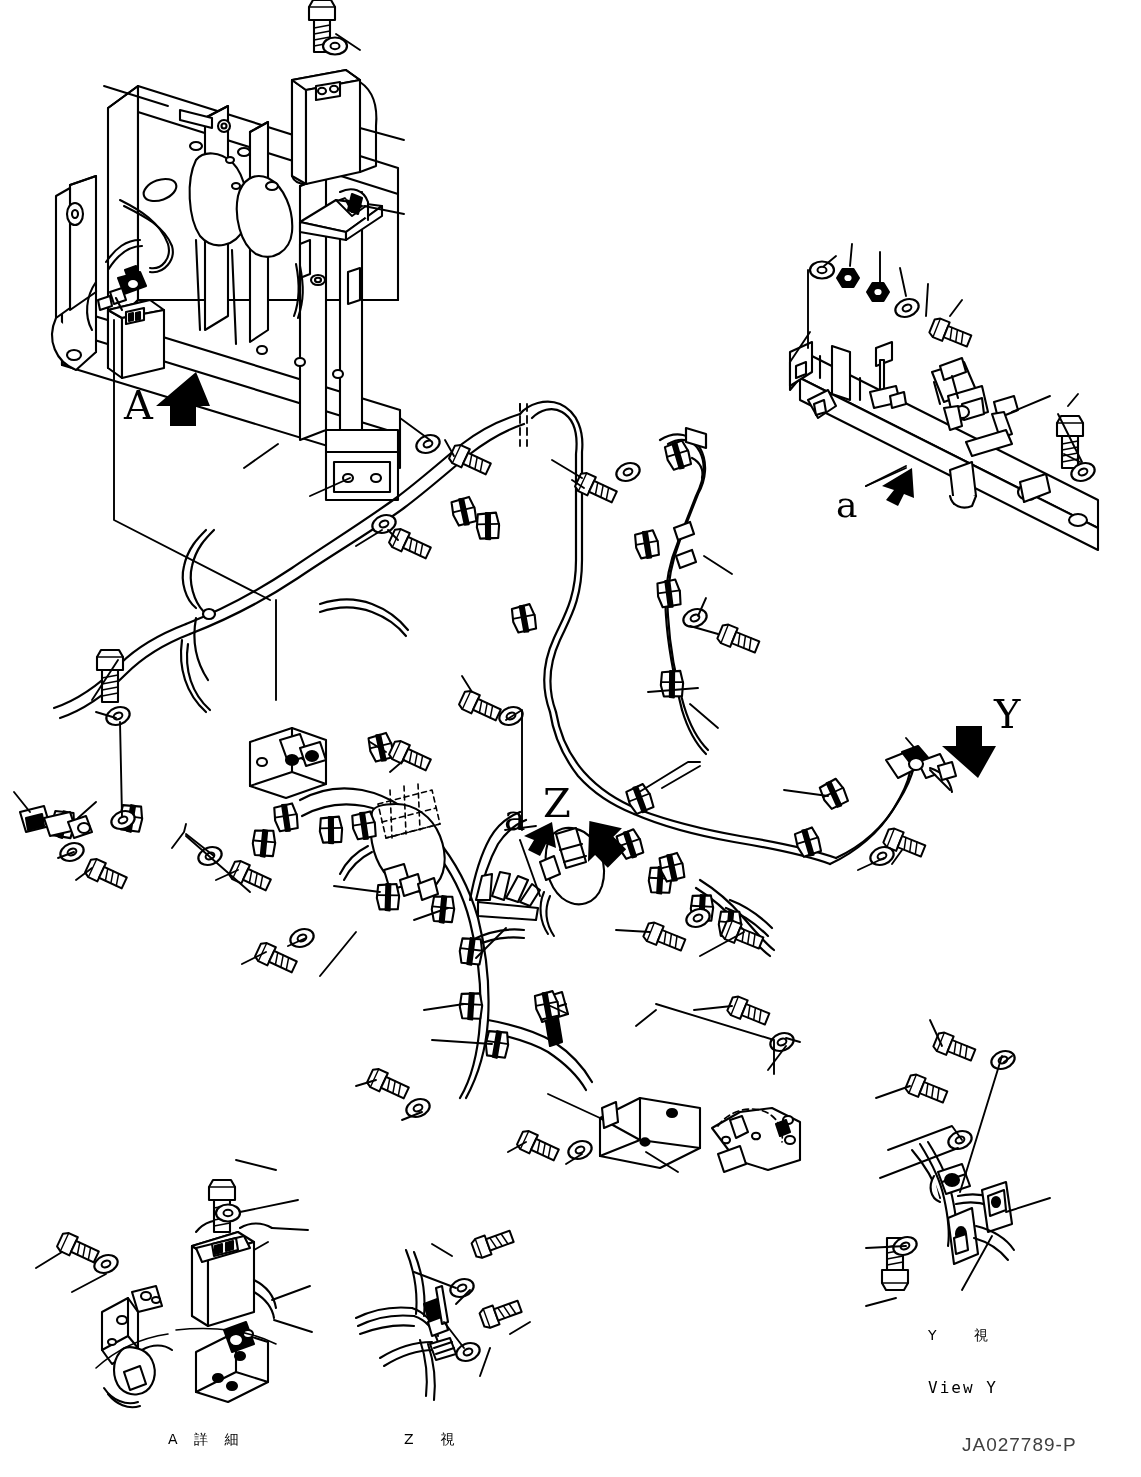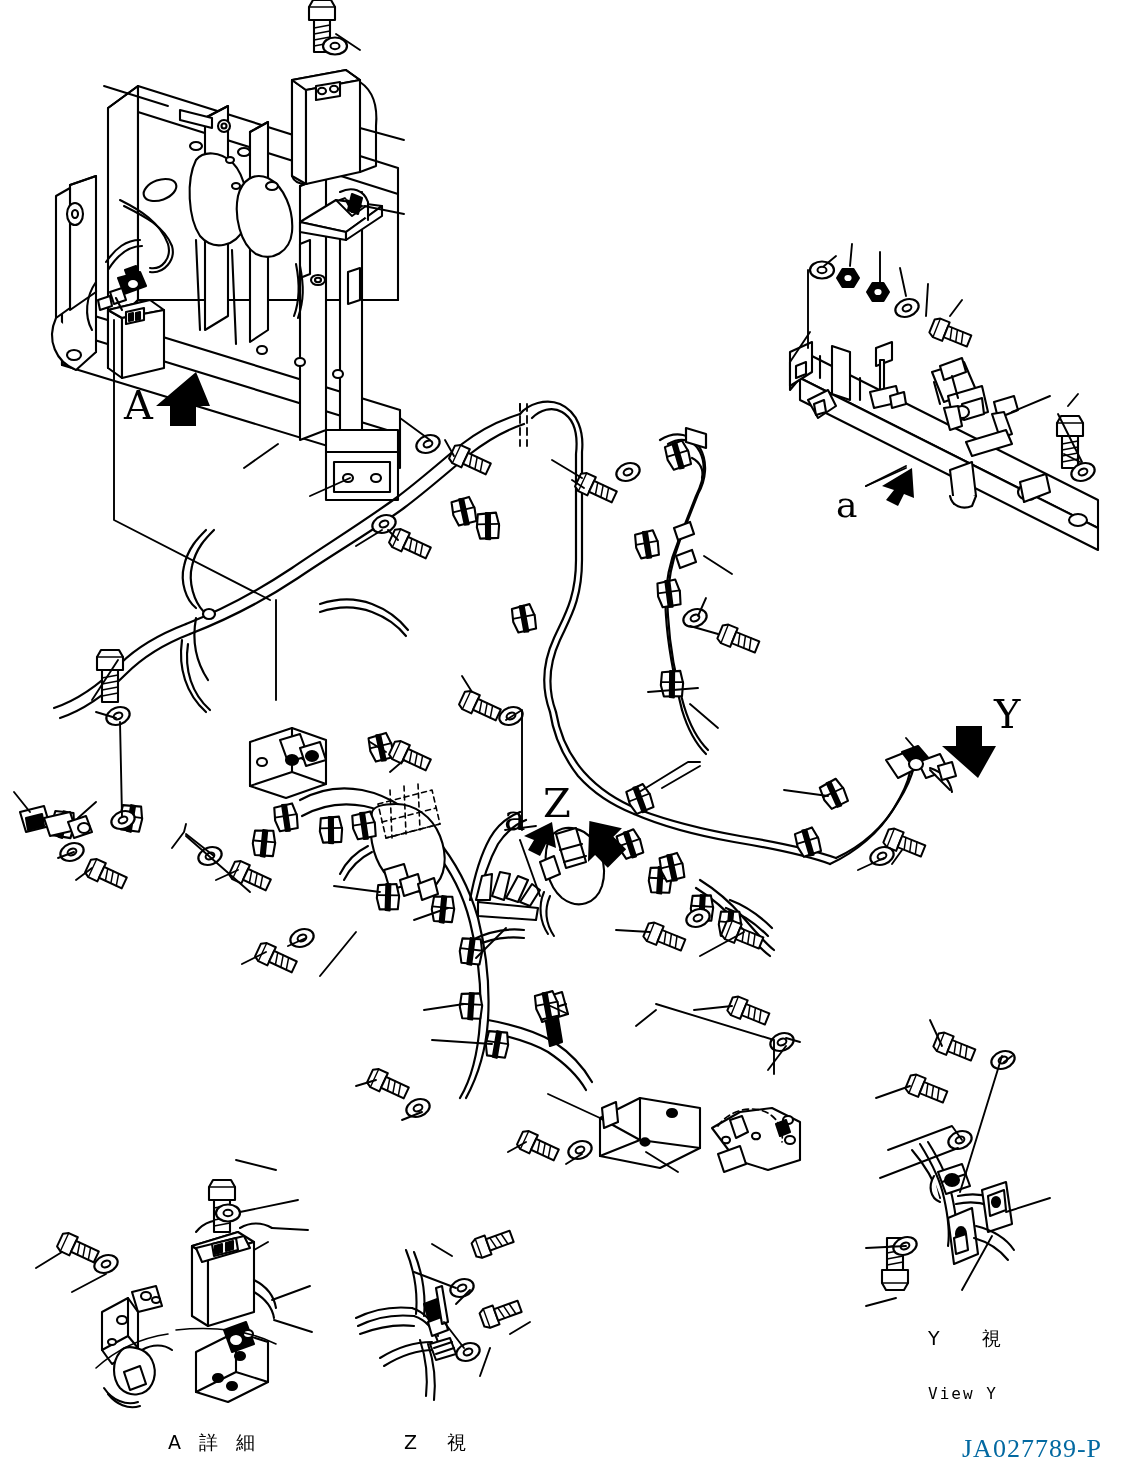--- a/index.html
+++ b/index.html
@@ -3,23 +3,23 @@
 <meta charset="utf-8">
 <title>Parts Diagram</title>
 <style>
   html,body{margin:0;padding:0;background:#fff;}
   body{font-family:"DejaVu Sans Mono","Liberation Mono",monospace;}
   #sheet{
     position:relative;width:1141px;height:1477px;background:#fff;overflow:hidden;
   }
   #sheet svg.layer{position:absolute;left:0;top:0;width:1141px;height:1477px;}
   .cap{position:absolute;color:#000;white-space:pre;line-height:1.12;}
-  .cap-jp{font-family:"DejaVu Sans","Liberation Sans",sans-serif;font-size:19px;letter-spacing:6px;}
+  .cap-jp{font-family:"DejaVu Sans","Liberation Sans",sans-serif;font-size:14px;letter-spacing:6px;}
   .cap-en{font-family:"DejaVu Sans Mono","Liberation Mono",monospace;font-size:16px;letter-spacing:2px;}
-  .dwgno{position:absolute;font-family:Liberation Serif, serif;font-size:26px;letter-spacing:1px;color:#0369a1;}
+  .dwgno{position:absolute;font-family:Liberation Sans, sans-serif;font-size:19px;letter-spacing:1px;color:#404040;}
   .vlab{position:absolute;font-family:"DejaVu Serif","Liberation Serif",serif;font-size:40px;color:#000;line-height:1;}
   .vlab.small{font-size:36px;}
 </style>
 </head>
 <body>
 
 <div id="sheet">
 
   <svg class="layer" viewBox="0 0 1141 1477">
     <defs>

